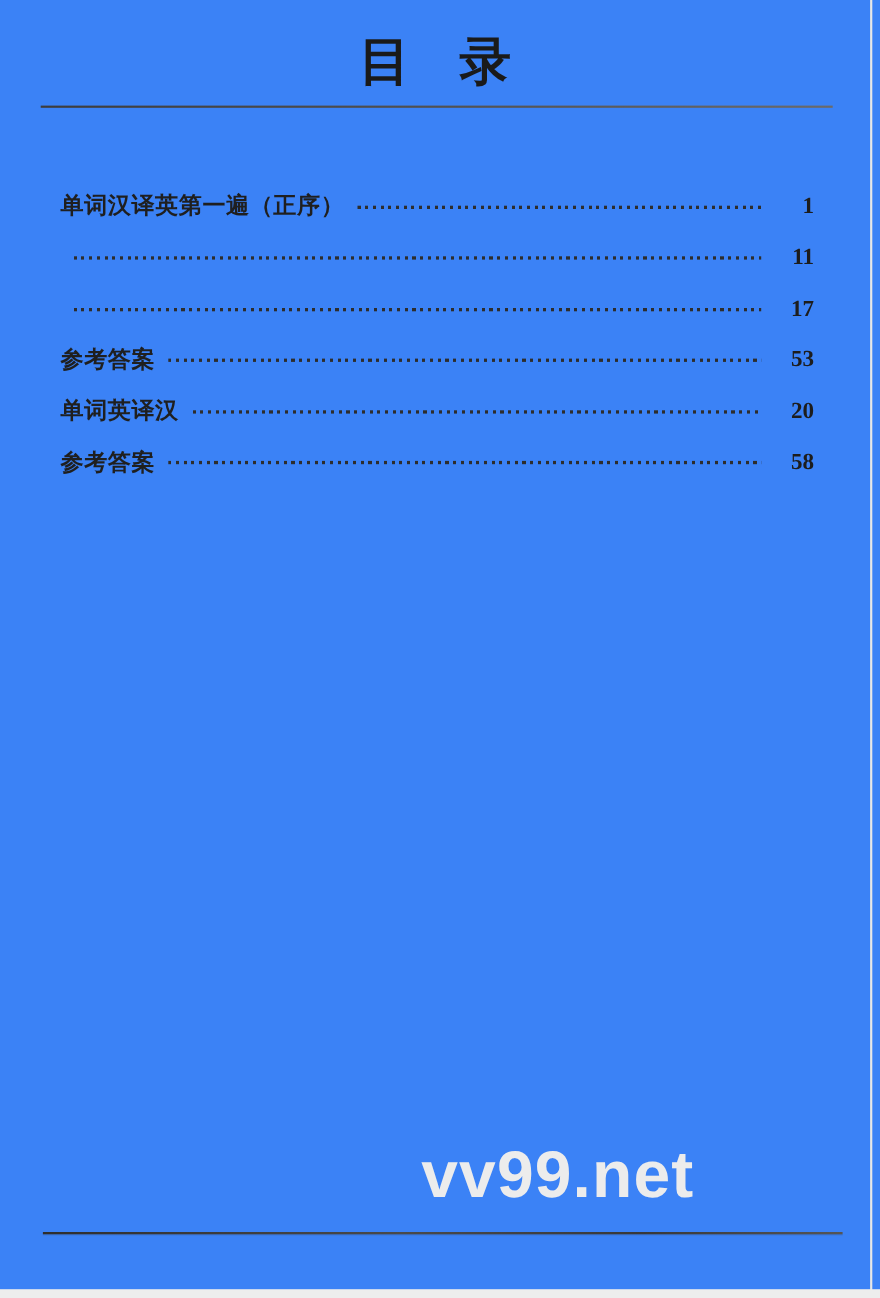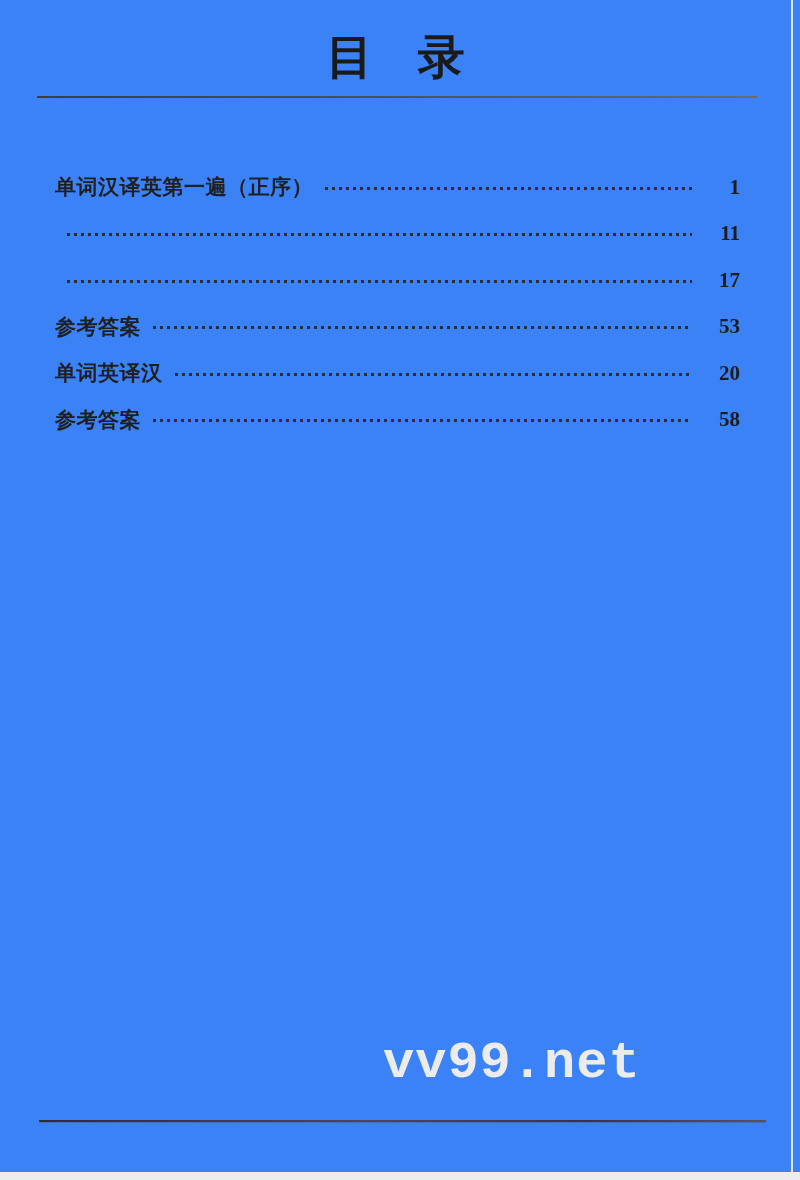--- a/index.html
+++ b/index.html
@@ -77,22 +77,22 @@
     font-family: "Liberation Serif", "DejaVu Serif", serif;
     font-size: 21px;
     color: #1d1d1d;
   }
 
   
   .watermark {
     position: absolute;
     top: 1038px;
     left: 383px;
-    font-family: Liberation Mono, monospace;
-    font-size: 52px;
+    font-family: Liberation Sans, sans-serif;
+    font-size: 60px;
     font-weight: 800;
     letter-spacing: 1px;
     line-height: 1;
     color: #ececec;
     user-select: none;
   }
 
   
   .footer-rule {
     position: absolute;

